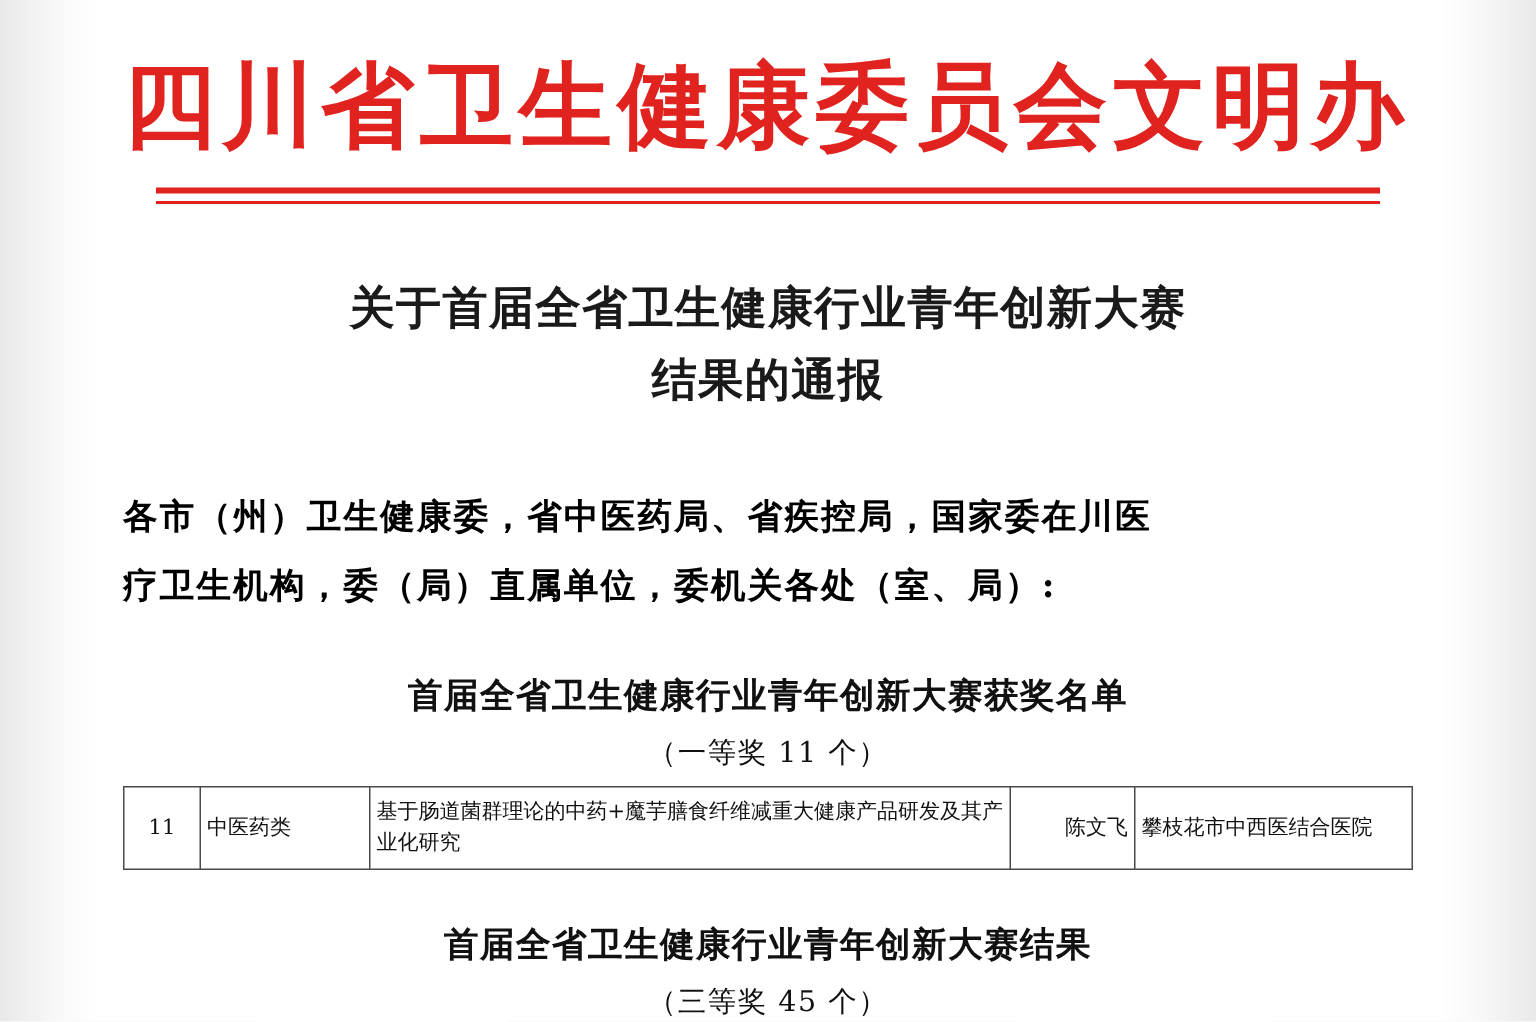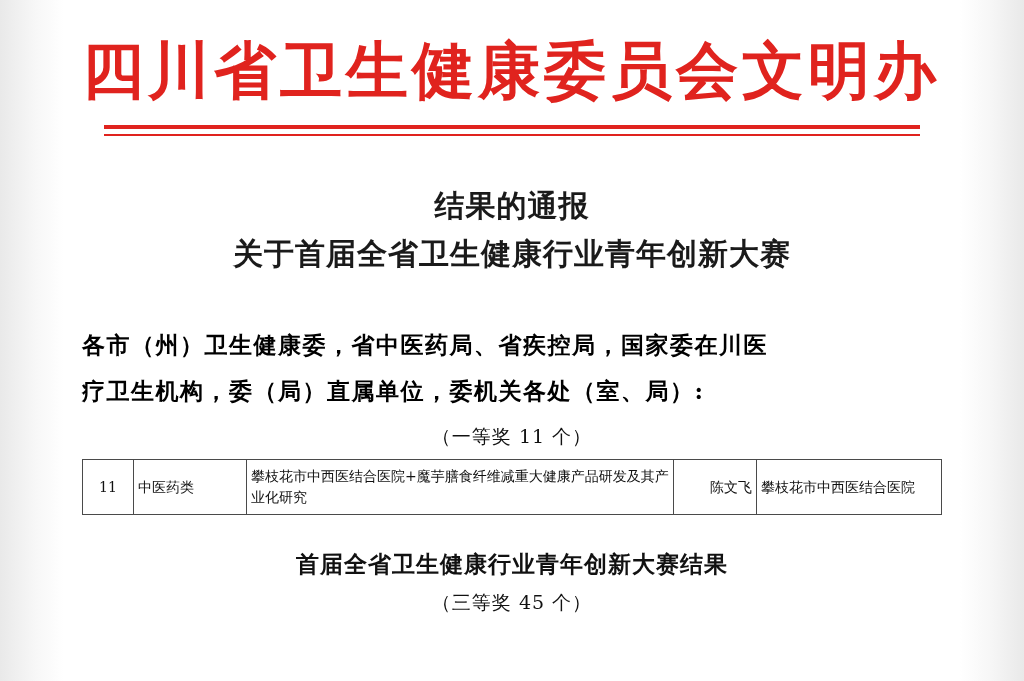--- a/index.html
+++ b/index.html
@@ -151,38 +151,39 @@
 
     <div class="masthead">
       <div class="masthead-title">四川省卫生健康委员会文明办</div>
     </div>
     <div class="rule-wrap">
       <div class="rule-thick"></div>
       <div class="rule-thin"></div>
     </div>
 
     <div class="doc-title">
+      <div>关于首届全省卫生健康行业青年创新大赛</div>
       <div>结果的通报</div>
-      <div>关于首届全省卫生健康行业青年创新大赛</div>
     </div>
 
     <div class="body-para">
       <div class="line">各市（州）卫生健康委，省中医药局、省疾控局，国家委在川医</div>
       <div class="line">疗卫生机构，委（局）直属单位，委机关各处（室、局）:</div>
     </div>
 
+    <div class="section-heading">首届全省卫生健康行业青年创新大赛获奖名单</div>
     <div class="section-sub">（一等奖 11 个）</div>
 
     <div class="table-clip">
       <table class="award-table">
         <tbody>
             <tr>
           <td class="c-no">11</td>
           <td class="c-cat">中医药类</td>
-          <td class="c-proj">攀枝花市中西医结合医院+魔芋膳食纤维减重大健康产品研发及其产业化研究</td>
+          <td class="c-proj">基于肠道菌群理论的中药+魔芋膳食纤维减重大健康产品研发及其产业化研究</td>
           <td class="c-person">陈文飞</td>
           <td class="c-org">攀枝花市中西医结合医院</td>
         </tr>
       </tbody>
         </table>
     </div>
 
     <div class="section-heading">首届全省卫生健康行业青年创新大赛结果</div>
     <div class="section-sub">（三等奖 45 个）</div>
 

